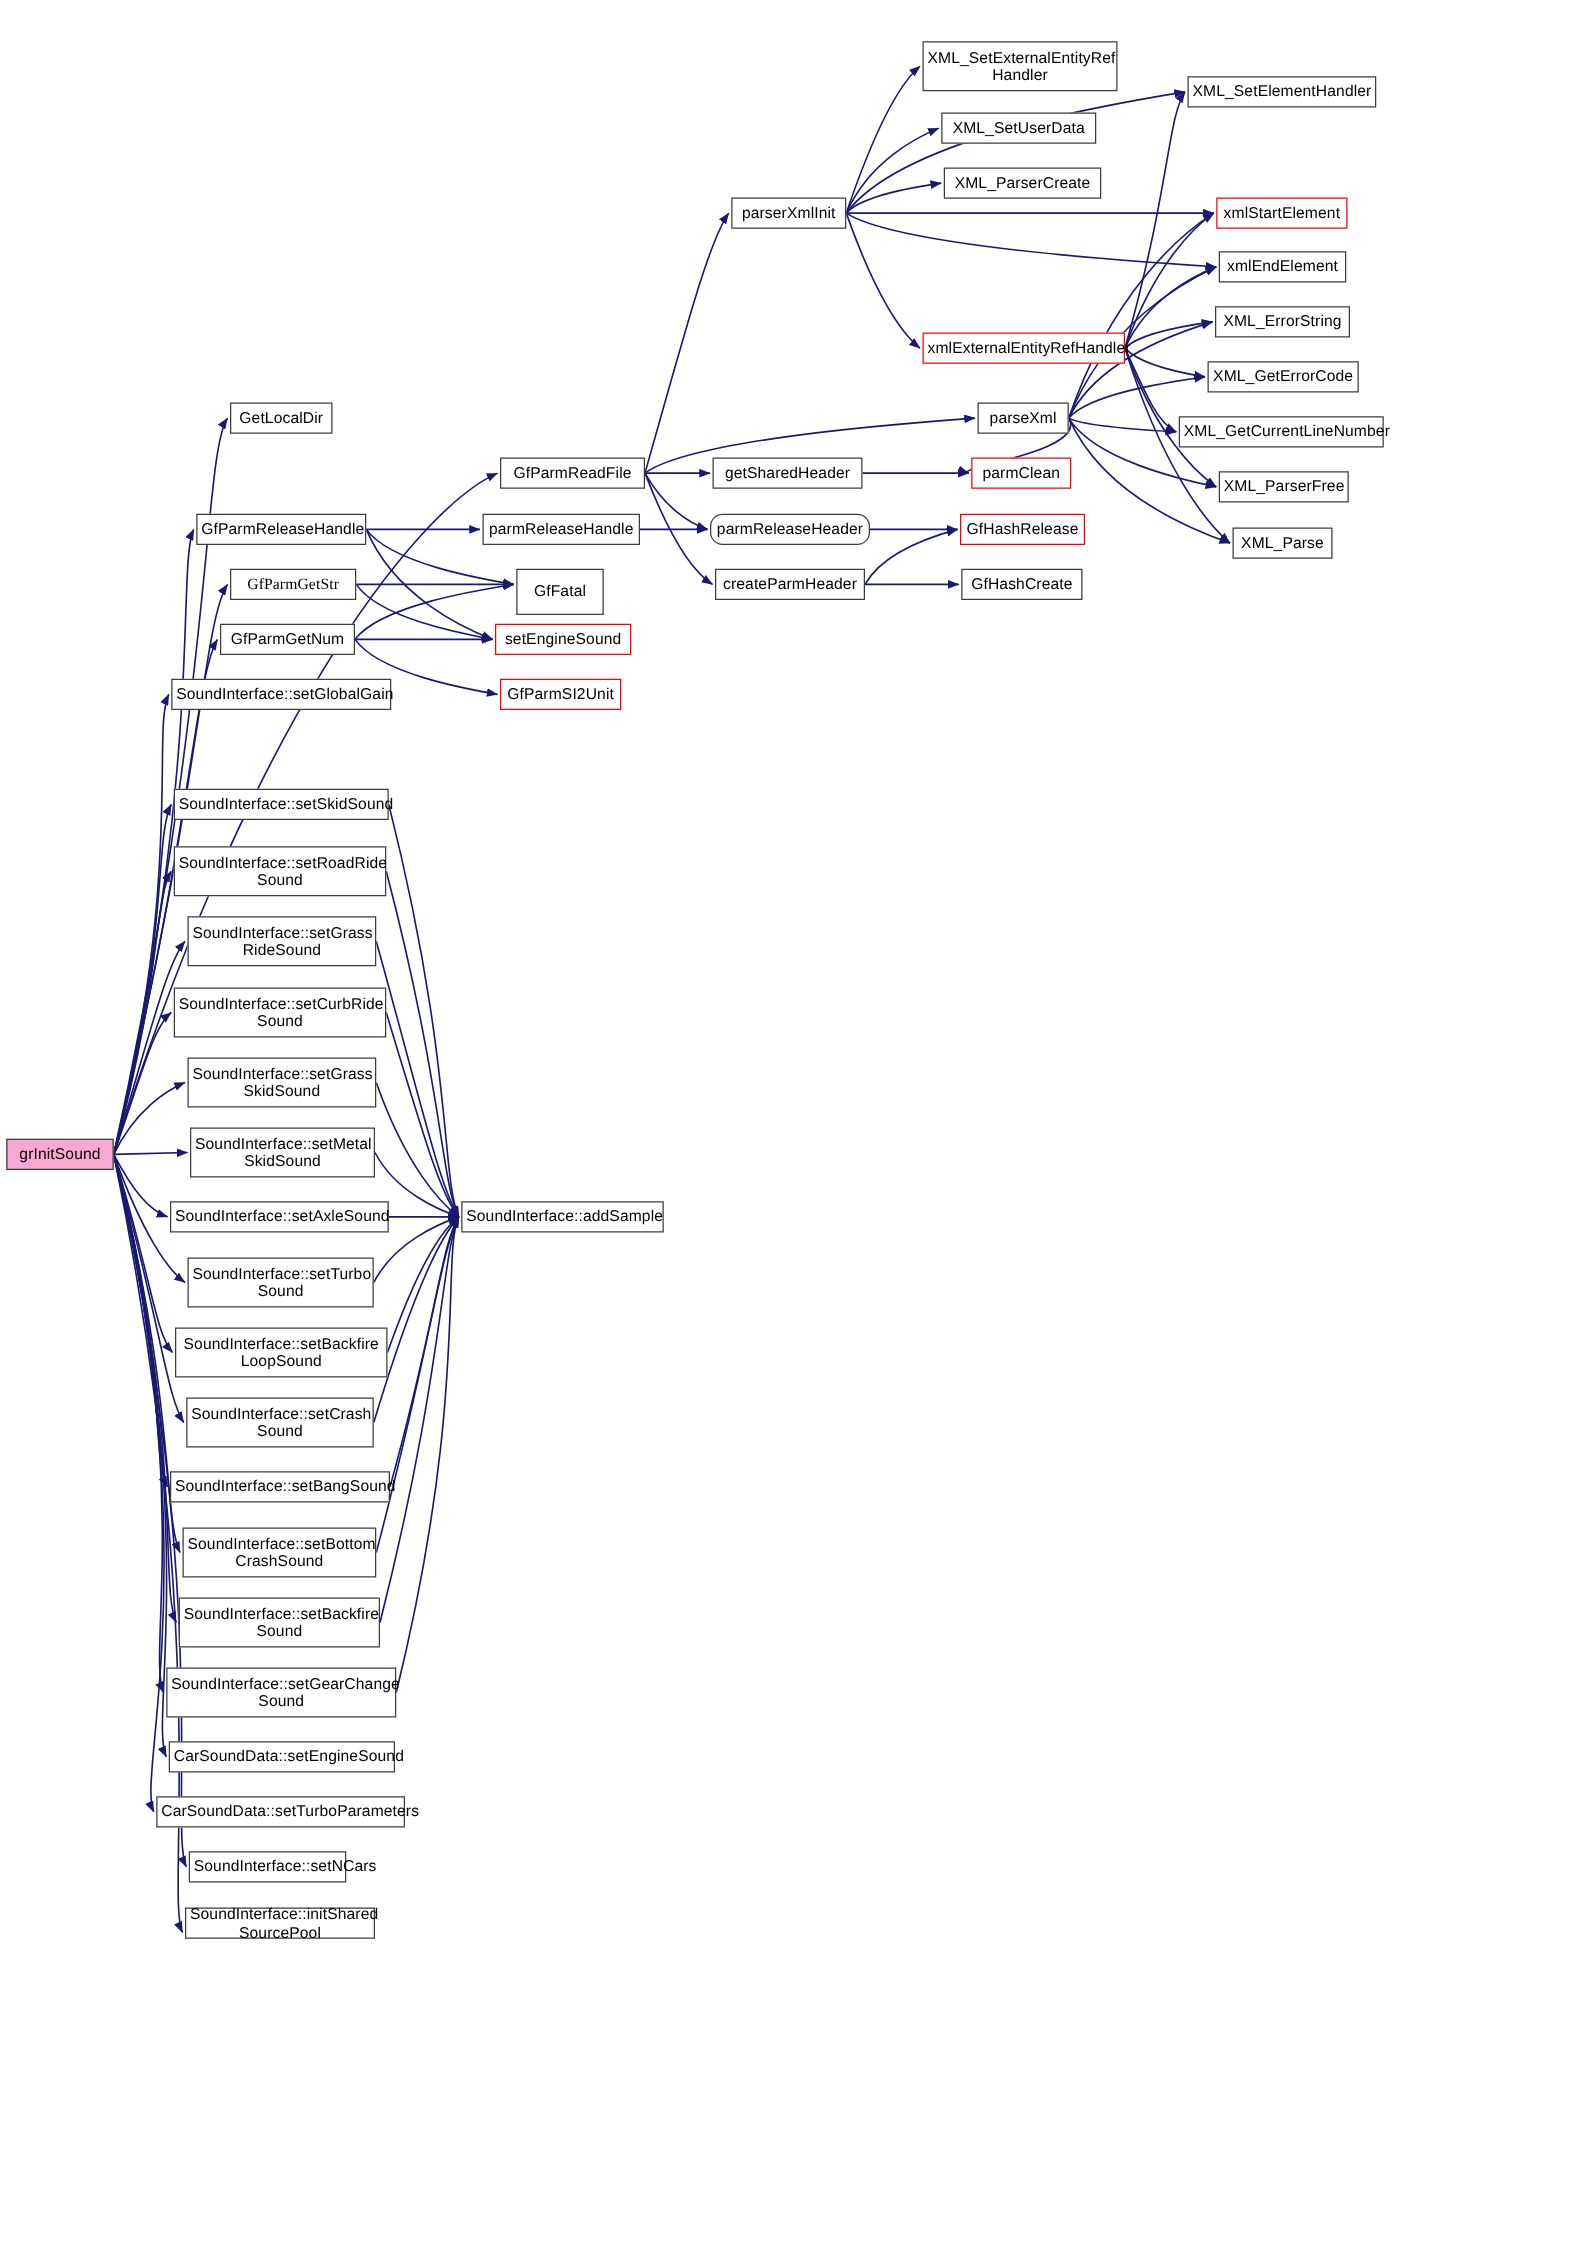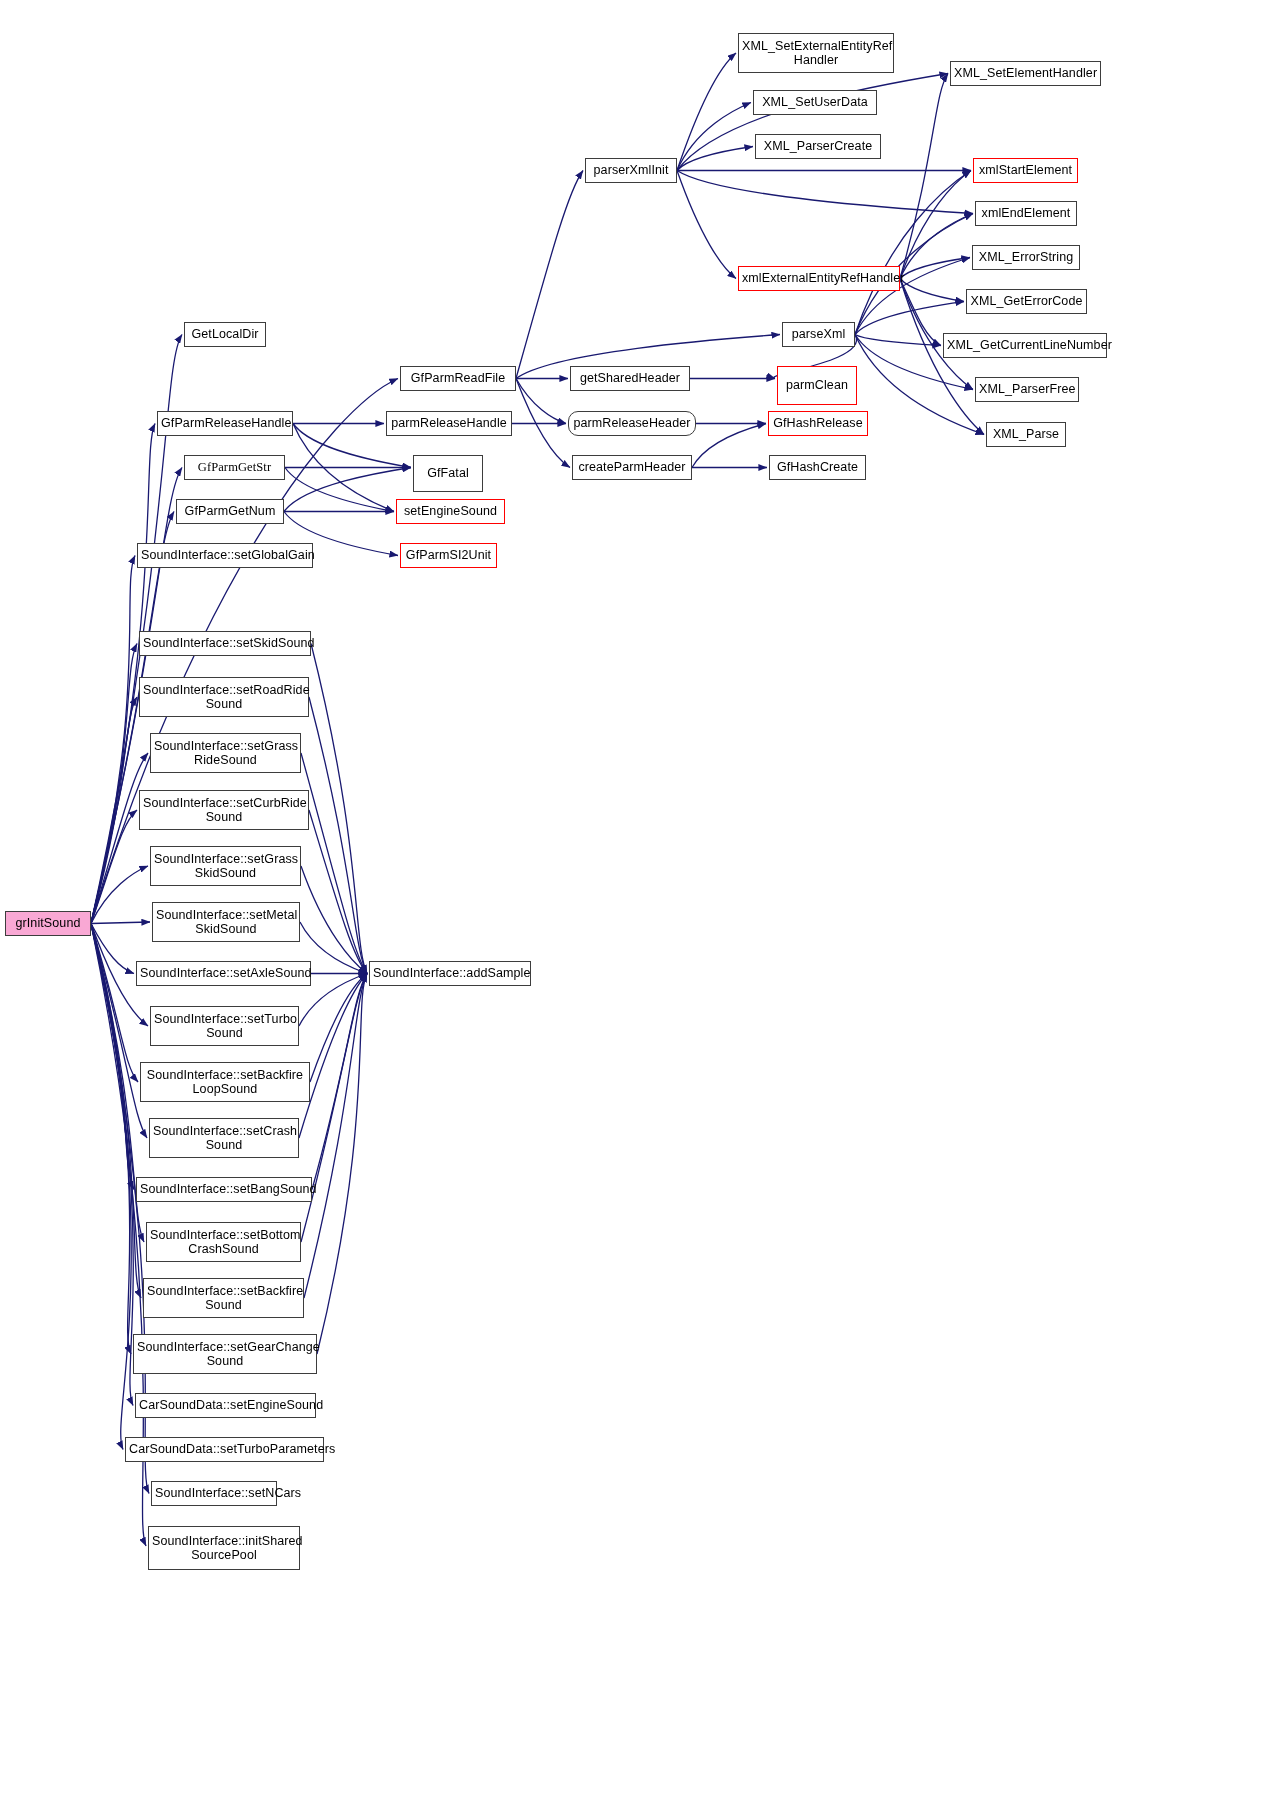--- a/index.html
+++ b/index.html
@@ -171,21 +171,21 @@
       </div>
       <div class="node" style="left: 135px; top: 1393px; width: 181px; height: 25px;">
         <span>CarSoundData::setEngineSound</span>
       </div>
       <div class="node" style="left: 125px; top: 1437px; width: 199px; height: 25px;">
         <span>CarSoundData::setTurboParameters</span>
       </div>
       <div class="node" style="left: 151px; top: 1481px; width: 126px; height: 25px;">
         <span>SoundInterface::setNCars</span>
       </div>
-      <div class="node" style="left: 148px; top: 1526px; width: 152px; height: 44px; text-align: center;">
+      <div class="node" style="left: 148px; top: 1526px; width: 152px; height: 25px; text-align: center;">
         <span>SoundInterface::initShared<br>SourcePool</span>
       </div>
       <div class="node" style="left: 369px; top: 961px; width: 162px; height: 25px;">
         <span>SoundInterface::addSample</span>
       </div>
       <div class="node" style="left: 413px; top: 455px; width: 70px; height: 37px;">
         <span>GfFatal</span>
       </div>
       <div class="node red" style="left: 396px; top: 499px; width: 109px; height: 25px;">
         <span>setEngineSound</span>
@@ -198,21 +198,21 @@
       </div>
       <div class="node" style="left: 570px; top: 366px; width: 120px; height: 25px;">
         <span>getSharedHeader</span>
       </div>
       <div class="node" style="left: 568px; top: 411px; width: 128px; height: 25px; border-radius: 10px;">
         <span>parmReleaseHeader</span>
       </div>
       <div class="node" style="left: 572px; top: 455px; width: 120px; height: 25px;">
         <span>createParmHeader</span>
       </div>
-      <div class="node red" style="left: 777px; top: 366px; width: 80px; height: 39px;">
+      <div class="node red" style="left: 777px; top: 366px; width: 80px; height: 25px;">
         <span>parmClean</span>
       </div>
       <div class="node red" style="left: 768px; top: 411px; width: 100px; height: 25px;">
         <span>GfHashRelease</span>
       </div>
       <div class="node" style="left: 769px; top: 455px; width: 97px; height: 25px;">
         <span>GfHashCreate</span>
       </div>
       <div class="node" style="left: 782px; top: 322px; width: 73px; height: 25px;">
         <span>parseXml</span>

